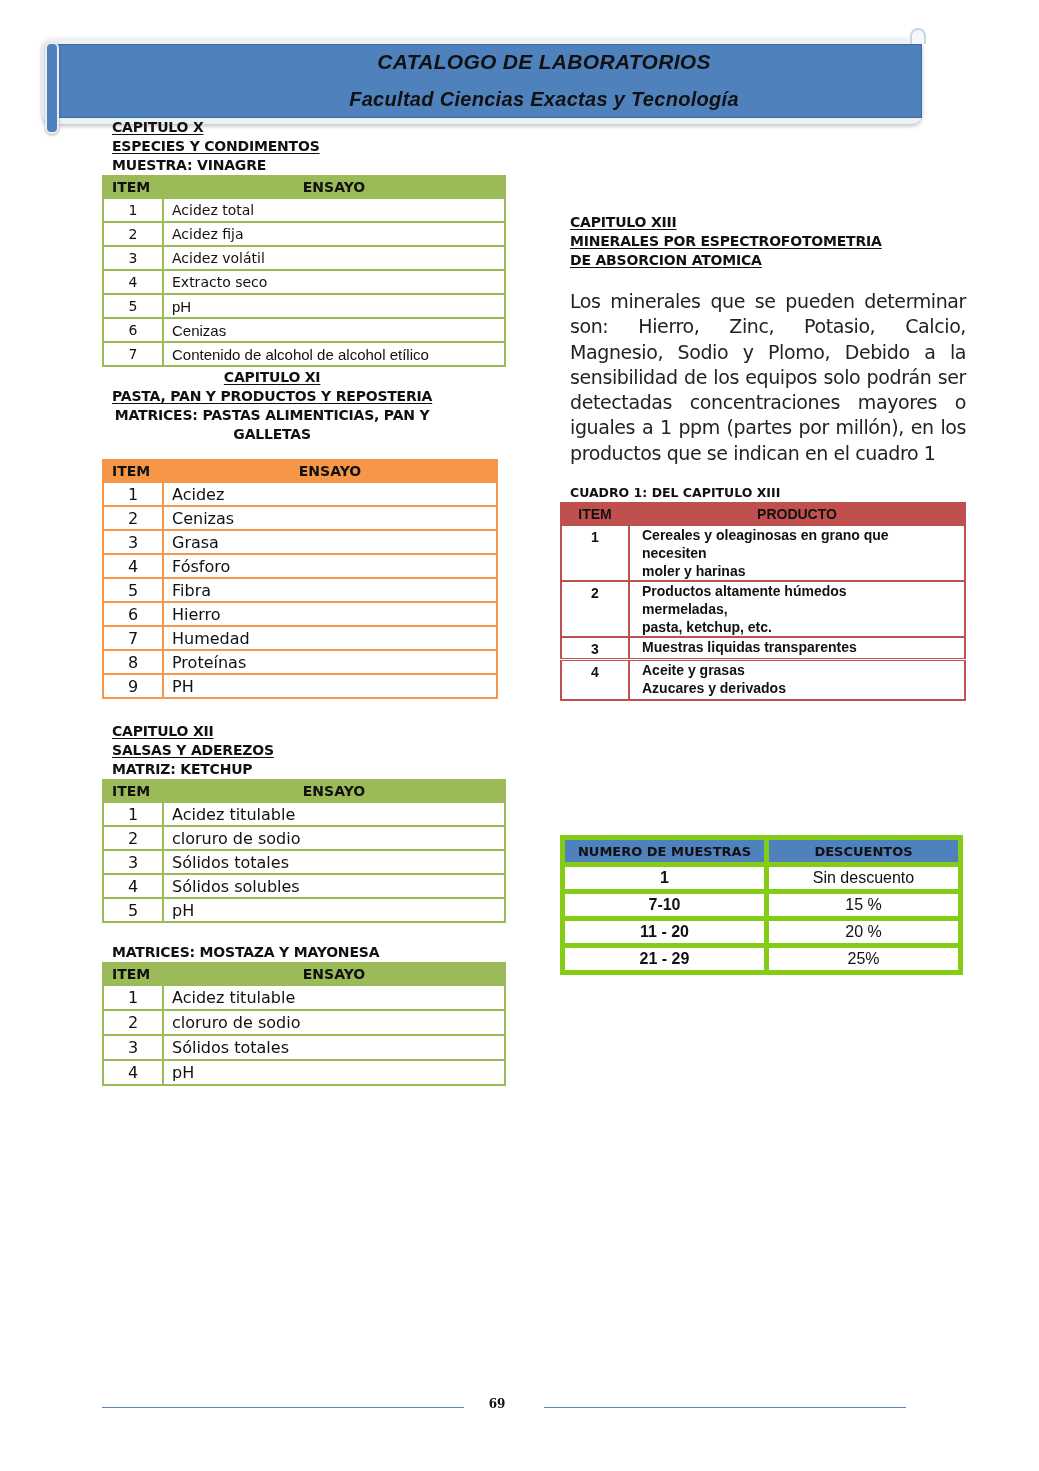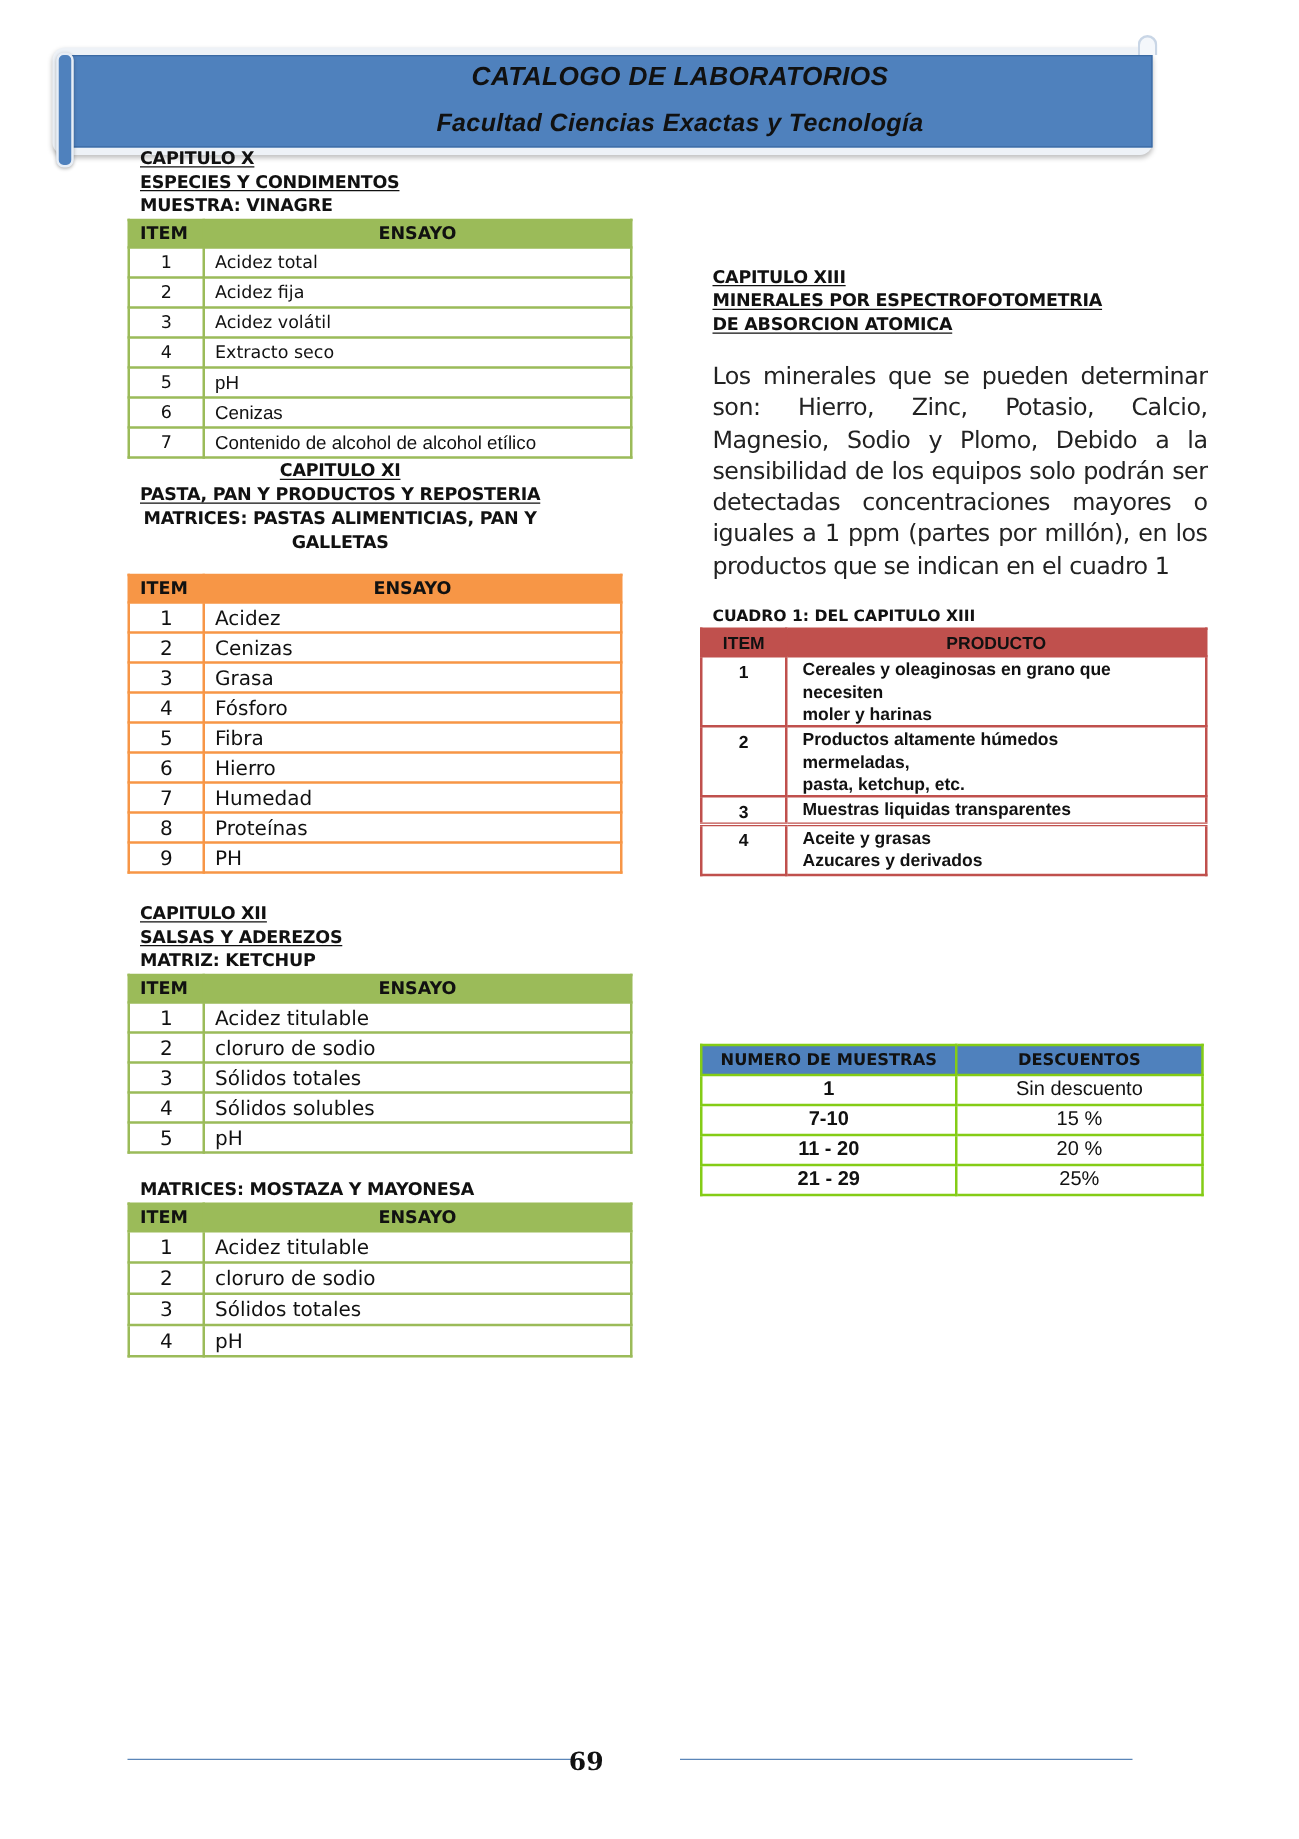--- a/index.html
+++ b/index.html
@@ -49,21 +49,21 @@
 
     
     table { border-collapse: collapse; position: absolute; table-layout: fixed; }
     .tbl-green th { background: #9bbb59; color: #111; }
     .tbl-green td, .tbl-green th { border: 2px solid #9bbb59; }
     .tbl-orange th { background: #f79646; color: #111; }
     .tbl-orange td, .tbl-orange th { border: 2px solid #f79646; }
     .tbl-red th { background: #c0504d; color: #111; }
     .tbl-red td, .tbl-red th { border: 2px solid #c0504d; }
     .tbl-blue th { background: #4f81bd; color: #111; }
-    .tbl-blue td, .tbl-blue th { border: 2px solid #84cc16; }
+    .tbl-blue td, .tbl-blue th { border: 5px solid #84cc16; }
 
     .cat th {
       font-family: "DejaVu Sans", sans-serif; font-weight: bold; font-size: 14px;
       padding: 0; height: 20px; text-align: center;
     }
     .cat th.item-h { text-align: left; padding-left: 8px; }
     .cat td { font-family: "DejaVu Sans", sans-serif; font-size: 14px; padding: 0; color: #111; }
     .cat td.num { text-align: center; }
     .cat td.txt { padding-left: 8px; }
     .cat.small td { font-size: 14px; height: 20px; }
@@ -88,22 +88,22 @@
     }
     .caption {
       position: absolute; font-family: "DejaVu Sans", sans-serif; font-weight: bold;
       font-size: 12.5px; color: #111;
     }
     .caption.u { text-decoration: underline; }
 
     
     .footer-line { position: absolute; top: 1407px; height: 1px; background: #5b86b8; }
     .footer-page {
-      position: absolute; left: 454px; top: 1397px; width: 30px; text-align: center;
-      font-family: "DejaVu Serif", serif; font-weight: bold; font-size: 20px; color: #111;
+      position: absolute; left: 482px; top: 1397px; width: 30px; text-align: center;
+      font-family: "DejaVu Serif", serif; font-weight: bold; font-size: 12px; color: #111;
     }
   </style>
 </head>
 <body>
 
 <div class="banner-scroll">
   <div class="banner-back"></div>
   <div class="banner-main"></div>
   <div class="banner-roll-left"></div>
   <div class="banner-roll-right"></div>

